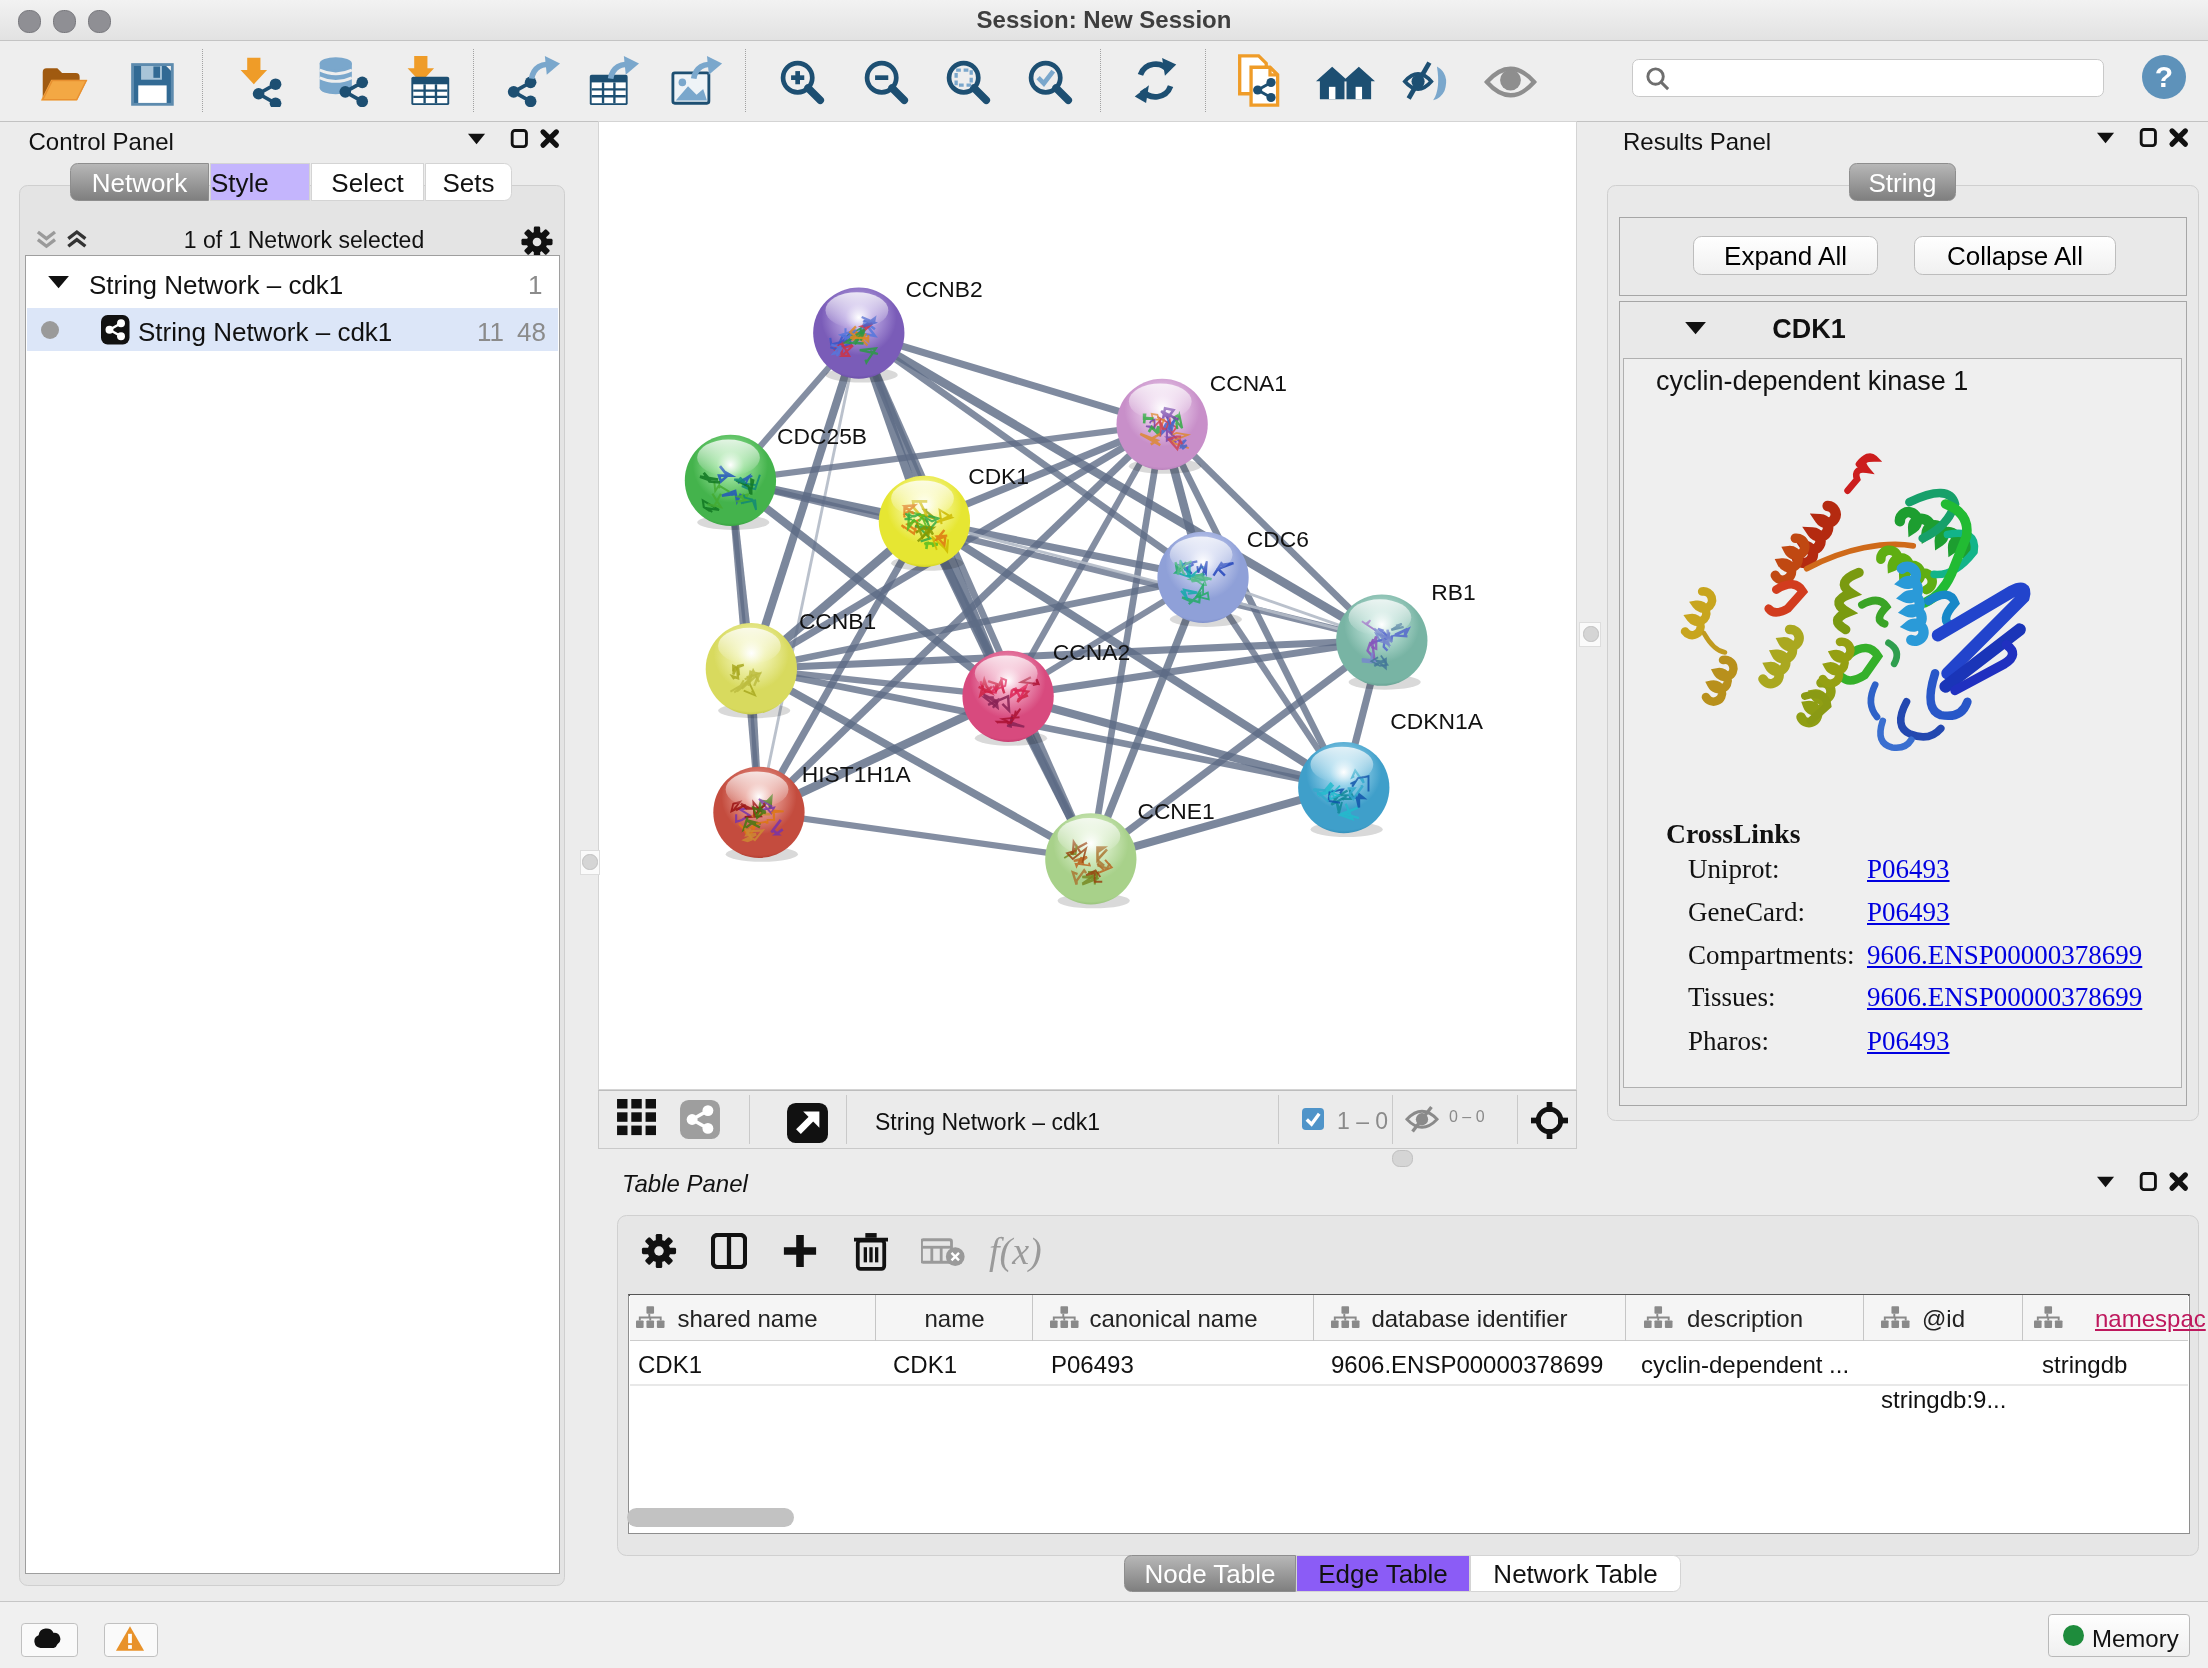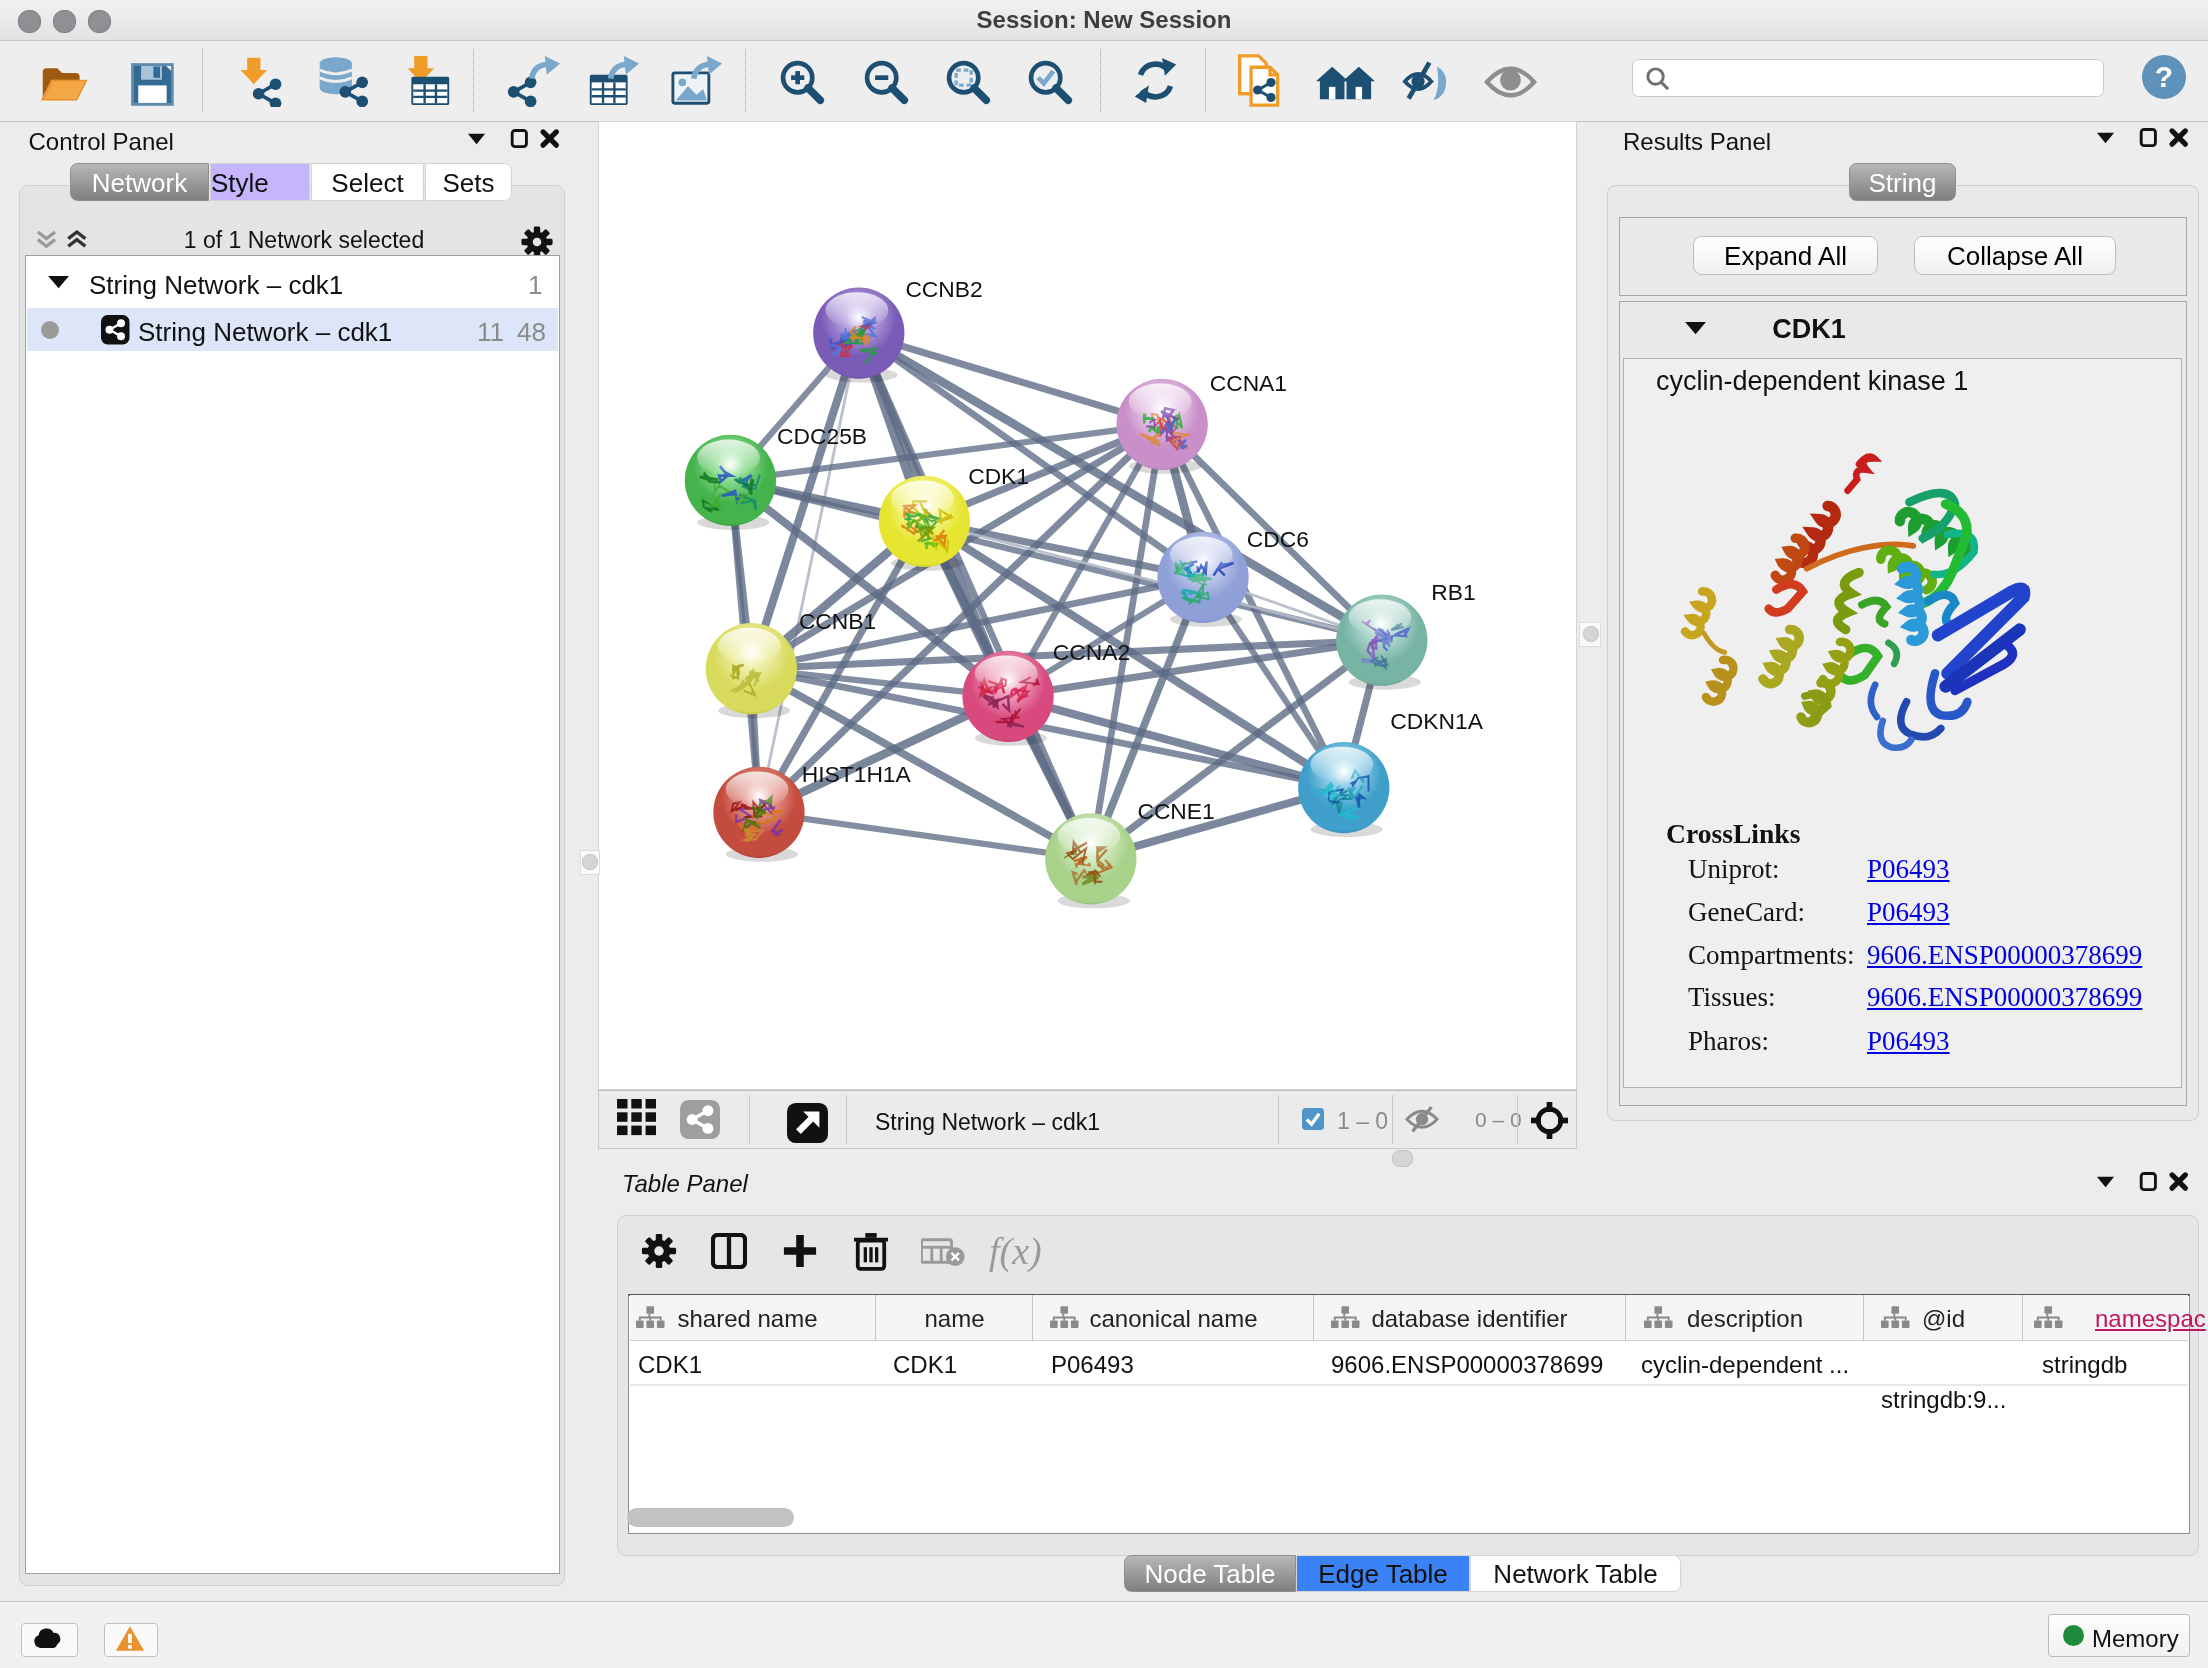--- a/index.html
+++ b/index.html
@@ -616,21 +616,21 @@
     <rect width="23" height="23" rx="4" fill="#4f94c9"></rect>
     <path d="M5,12 L10,17 L18,6" stroke="#fff" stroke-width="3.5" fill="none"></path>
   </svg>
 <div style="position:absolute;left:1337px;top:1108px;font-size:23px;color:#8a8a8a;">1 – 0</div>
 <div style="position:absolute;left:1392px;top:1095px;height:49px;border-left:1.9px solid #c9c9c9;"></div>
 <svg style="position:absolute;left:1405px;top:1105px" width="34" height="28.5" viewBox="0 0 36 30">
     <path d="M2,15 Q18,-2 34,15 Q18,32 2,15 Z" fill="none" stroke="#8a8a8a" stroke-width="3"></path>
     <circle cx="18" cy="15" r="6.5" fill="#8a8a8a"></circle>
     <line x1="28" y1="2" x2="8" y2="28" stroke="#8a8a8a" stroke-width="3.5"></line>
   </svg>
-<div style="position:absolute;left:1449px;top:1108px;font-size:21px;color:#8a8a8a;margin-left:26px;">0 – 0</div>
+<div style="position:absolute;left:1449px;top:1108px;font-size:16px;color:#8a8a8a;">0 – 0</div>
 <div style="position:absolute;left:1517px;top:1095px;height:49px;border-left:1.9px solid #c9c9c9;"></div>
 <svg style="position:absolute;left:1531px;top:1102px" width="37" height="37" viewBox="0 0 39 39">
     <g transform="translate(19.5,19.5)">
       <circle r="12" fill="none" stroke="#111" stroke-width="5"></circle>
       <g fill="#111">
         <rect x="-3" y="-20" width="6" height="11"></rect>
         <rect x="-3" y="9" width="6" height="11"></rect>
         <rect x="-20" y="-3" width="11" height="6"></rect>
         <rect x="9" y="-3" width="11" height="6"></rect>
       </g>
@@ -843,21 +843,21 @@
 <div style="position:absolute;left:638px;top:1351px;font-size:24px;color:#111;white-space:nowrap;">CDK1</div>
 <div style="position:absolute;left:893px;top:1351px;font-size:24px;color:#111;white-space:nowrap;">CDK1</div>
 <div style="position:absolute;left:1051px;top:1351px;font-size:24px;color:#111;white-space:nowrap;">P06493</div>
 <div style="position:absolute;left:1331px;top:1351px;font-size:24px;color:#111;white-space:nowrap;">9606.ENSP00000378699</div>
 <div style="position:absolute;left:1641px;top:1351px;font-size:24px;color:#111;white-space:nowrap;">cyclin-dependent ...</div>
 <div style="position:absolute;left:1881px;top:1351px;font-size:24px;color:#111;white-space:nowrap;margin-top:35px;">stringdb:9...</div>
 <div style="position:absolute;left:2042px;top:1351px;font-size:24px;color:#111;white-space:nowrap;">stringdb</div>
 <div style="position:absolute;left:630px;top:1384px;width:1558px;height:1.9px;background:#e8e8e8;"></div>
 <div style="position:absolute;left:627px;top:1508px;width:167px;height:19px;background:#c2c2c2;border-radius:9.5px;"></div>
 <div style="position:absolute;left:1124px;top:1555px;width:172px;height:37px;background:linear-gradient(#b7b7b7,#7f7f7f);color:#fff;border:1px solid #8e8e8e;border-radius:7.6px 0px 0px 7.6px;font-size:26px;text-align:center;line-height:37px;box-sizing:border-box;">Node Table</div>
-<div style="position:absolute;left:1296px;top:1555px;width:174px;height:37px;background:#3b82f6;color:#111;border:1px solid #d4d4d4;border-radius:0px 0px 0px 0px;font-size:26px;text-align:center;line-height:37px;box-sizing:border-box;">Edge Table</div>
+<div style="position:absolute;left:1296px;top:1555px;width:174px;height:37px;background:#8b5cf6;color:#111;border:1px solid #d4d4d4;border-radius:0px 0px 0px 0px;font-size:26px;text-align:center;line-height:37px;box-sizing:border-box;">Edge Table</div>
 <div style="position:absolute;left:1470px;top:1555px;width:211px;height:37px;background:#fff;color:#111;border:1px solid #d4d4d4;border-radius:0px 7.6px 7.6px 0px;font-size:26px;text-align:center;line-height:37px;box-sizing:border-box;">Network Table</div>
 
 <div style="position:absolute;left:0;top:1601px;width:2208px;height:68px;background:#f0f0f0;border-top:1.9px solid #c6c6c6;"></div>
 <div style="position:absolute;left:21px;top:1623px;width:55px;height:32px;background:#fafafa;border:1.9px solid #c0c0c0;border-radius:3.8px;"></div>
 <svg style="position:absolute;left:32px;top:1628px" width="32" height="22" viewBox="0 0 34 23">
     <path d="M9,21 a7,7 0 0 1 -2,-13.5 a8.5,8.5 0 0 1 16,-2.5 a6.5,6.5 0 0 1 4,12 a6,6 0 0 1 -4,4 Z" fill="#111"></path>
   </svg>
 <div style="position:absolute;left:104px;top:1623px;width:52px;height:32px;background:#fafafa;border:1.9px solid #c0c0c0;border-radius:3.8px;"></div>
 <svg style="position:absolute;left:115px;top:1625px" width="30" height="27" viewBox="0 0 32 28">
     <polygon points="16,1 31,27 1,27" fill="#e8922a"></polygon>

